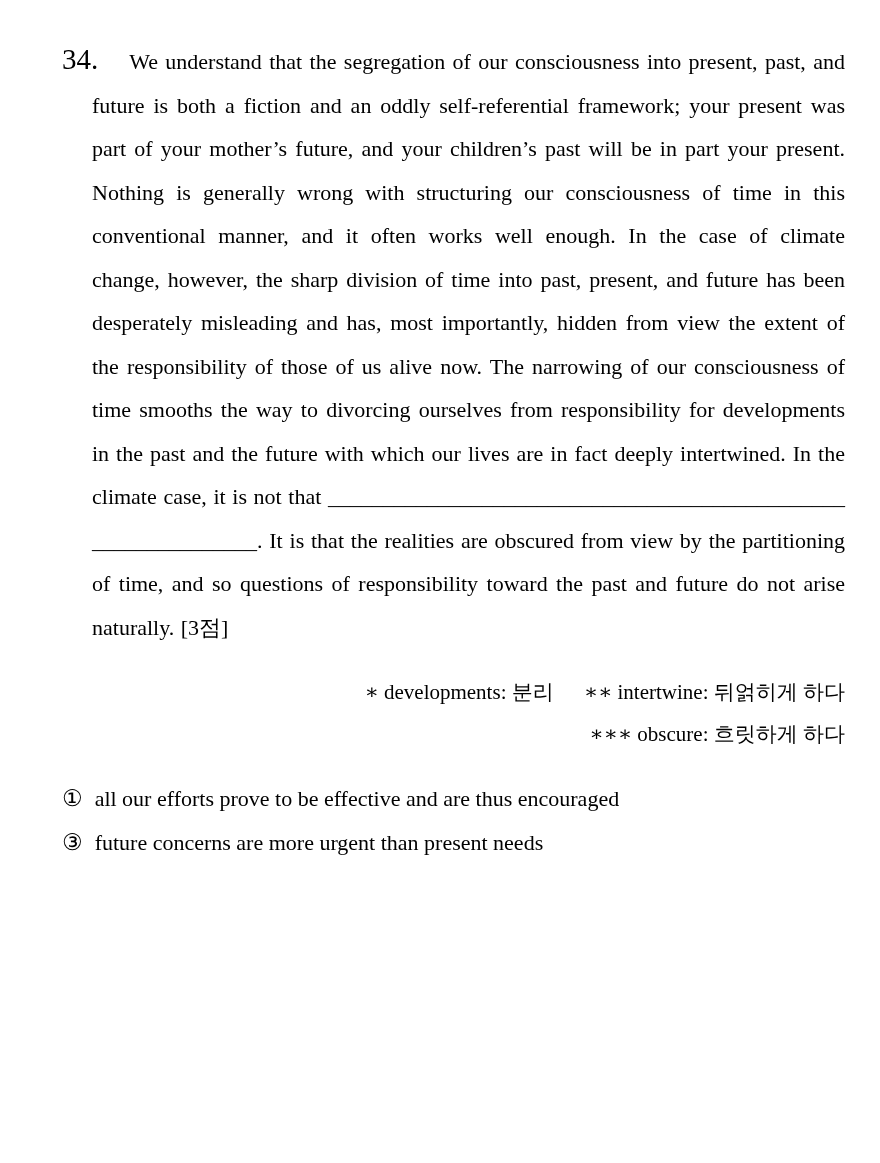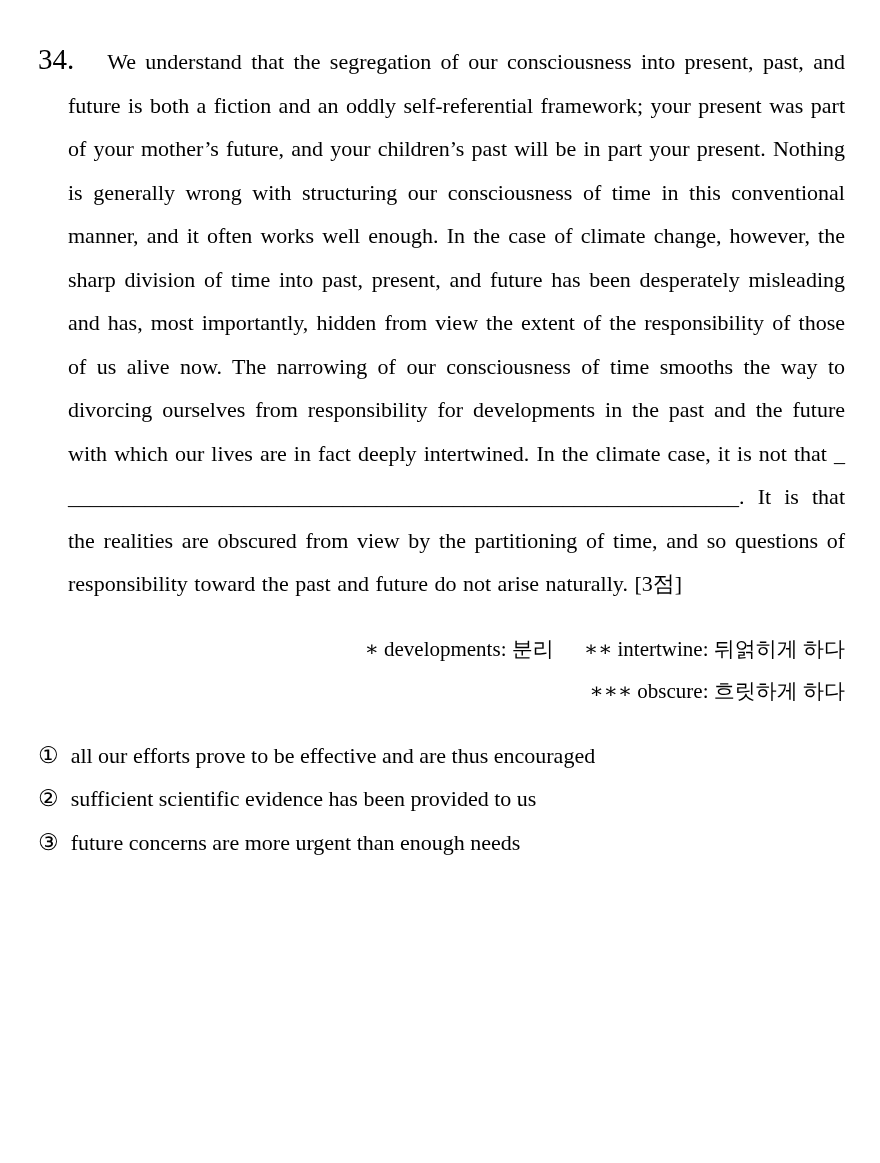--- a/index.html
+++ b/index.html
@@ -9,20 +9,21 @@
   body {
     width: 880px;
     height: 1163px;
     background: #ffffff;
     color: #000000;
     font-family: "Liberation Serif", "DejaVu Serif", serif;
     overflow: hidden;
   }
   .sheet {
     padding: 16px 35px 0 38px;
+    margin-left: 24px;
   }
   
   .passage {
     margin-left: 30px;
     text-indent: -30px;
     text-align: justify;
     font-size: 22px;
     line-height: 43.5px;
     word-spacing: 1px;
   }
@@ -82,20 +83,17 @@
     <div class="gloss-line">
       <span>∗∗∗ obscure: 흐릿하게 하다</span>
     </div>
   </div>
 
   <div class="options">
     <div class="option">
       <span class="option-marker">①</span><span>all our efforts prove to be effective and are thus encouraged</span>
     </div>
     <div class="option">
-      <span class="option-marker">②</span><span>sufficient scientific evidence has been provided to us</span>
-    </div>
-    <div class="option">
-      <span class="option-marker">③</span><span>future concerns are more urgent than enough needs</span>
+      <span class="option-marker">③</span><span>future concerns are more urgent than present needs</span>
     </div>
   </div>
 
 </div>
 
 </body></html>

